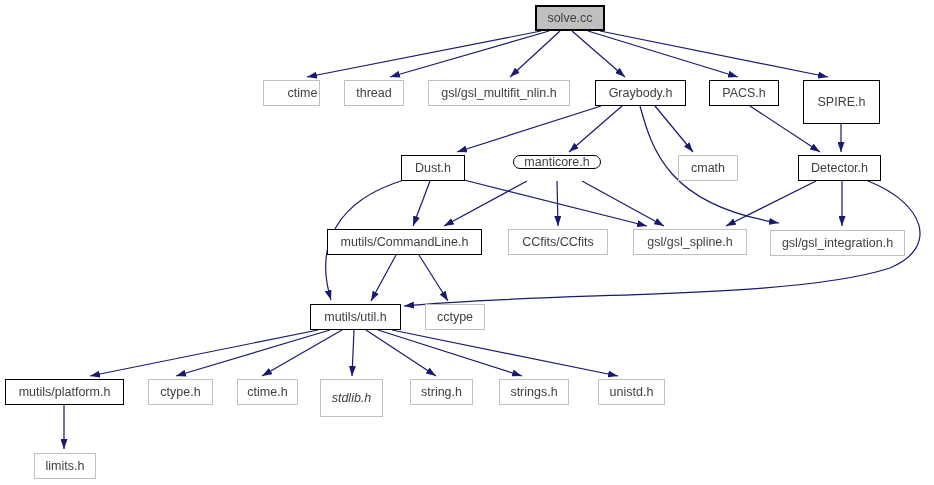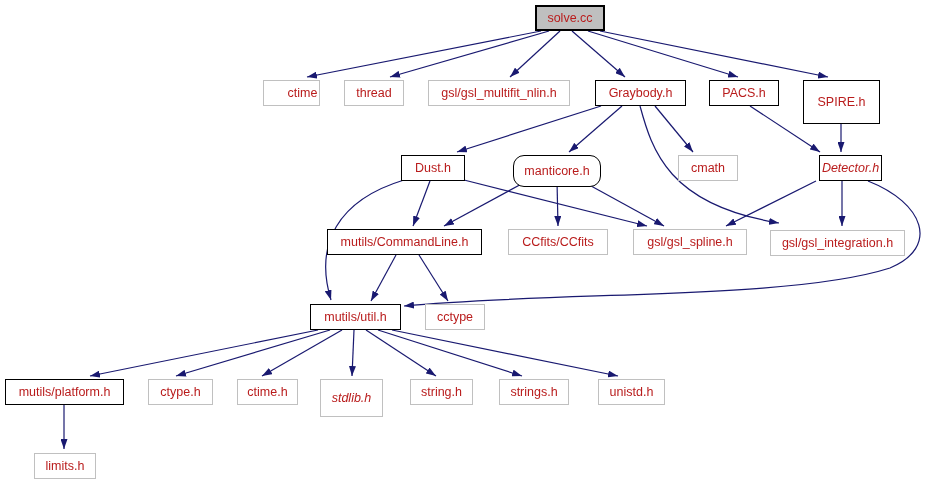--- a/index.html
+++ b/index.html
@@ -5,21 +5,21 @@
   html,body { margin:0; padding:0; background:#fff; }
   .canvas {
     position:relative; width:934px; height:485px; background:var(--bg,#fff);
     font-family:"Liberation Sans","DejaVu Sans",sans-serif; overflow:hidden;
   }
   svg.edge-layer { position:absolute; left:0; top:0; width:934px; height:485px; }
   .edge { fill:none; stroke:var(--edge,#191970); stroke-width:1.2px; }
   .node-layer { position:absolute; left:0; top:0; width:934px; height:485px; }
   .node {
     position:absolute; display:flex; align-items:center; justify-content:center;
-    box-sizing:border-box; white-space:nowrap; font-size:12.5px; color:#b91c1c;
+    box-sizing:border-box; white-space:nowrap; font-size:12.5px; color:#404040;
     background:#fff; border:1px solid var(--proj,#000); cursor:pointer;
   }
   .node.system { border:1px solid var(--sys,#c0c0c0); }
   .node.main   { background:var(--mainfill,#bfbfbf); border:2px solid var(--proj,#000); }
 </style>
 </head>
 <body>
 
 <div class="canvas">
   <svg class="edge-layer" viewBox="0 0 934 485" xmlns="http://www.w3.org/2000/svg">
@@ -62,23 +62,23 @@
     </svg>
   <div class="node-layer">
       <div class="node main" style="left: 535px; top: 5px; width: 70px; height: 26px;">solve.cc</div>
       <div class="node system" style="left: 263px; top: 80px; width: 57px; height: 26px; padding-left: 22px;">ctime</div>
       <div class="node system" style="left: 344px; top: 80px; width: 60px; height: 26px;">thread</div>
       <div class="node system" style="left: 428px; top: 80px; width: 142px; height: 26px;">gsl/gsl_multifit_nlin.h</div>
       <div class="node project" style="left: 595px; top: 80px; width: 91px; height: 26px;">Graybody.h</div>
       <div class="node project" style="left: 709px; top: 80px; width: 70px; height: 26px;">PACS.h</div>
       <div class="node project" style="left: 803px; top: 80px; width: 77px; height: 44px;">SPIRE.h</div>
       <div class="node project" style="left: 401px; top: 155px; width: 64px; height: 26px;">Dust.h</div>
-      <div class="node project" style="left: 513px; top: 155px; width: 88px; height: 32px; border-radius: 11px;">manticore.h</div>
+      <div class="node project" style="left: 513px; top: 155px; width: 88px; height: 14px; border-radius: 11px;">manticore.h</div>
       <div class="node system" style="left: 678px; top: 155px; width: 60px; height: 26px;">cmath</div>
-      <div class="node project" style="left: 819px; top: 155px; width: 63px; height: 26px; font-style: italic;">Detector.h</div>
+      <div class="node project" style="left: 798px; top: 155px; width: 83px; height: 26px;">Detector.h</div>
       <div class="node project" style="left: 327px; top: 229px; width: 155px; height: 26px;">mutils/CommandLine.h</div>
       <div class="node system" style="left: 508px; top: 229px; width: 100px; height: 26px;">CCfits/CCfits</div>
       <div class="node system" style="left: 633px; top: 229px; width: 114px; height: 26px;">gsl/gsl_spline.h</div>
       <div class="node system" style="left: 770px; top: 230px; width: 135px; height: 26px;">gsl/gsl_integration.h</div>
       <div class="node project" style="left: 310px; top: 304px; width: 91px; height: 26px;">mutils/util.h</div>
       <div class="node system" style="left: 425px; top: 304px; width: 60px; height: 26px;">cctype</div>
       <div class="node project" style="left: 5px; top: 379px; width: 119px; height: 26px;">mutils/platform.h</div>
       <div class="node system" style="left: 148px; top: 379px; width: 65px; height: 26px;">ctype.h</div>
       <div class="node system" style="left: 237px; top: 379px; width: 61px; height: 26px;">ctime.h</div>
       <div class="node system" style="left: 320px; top: 379px; width: 63px; height: 38px; font-style: italic;">stdlib.h</div>

